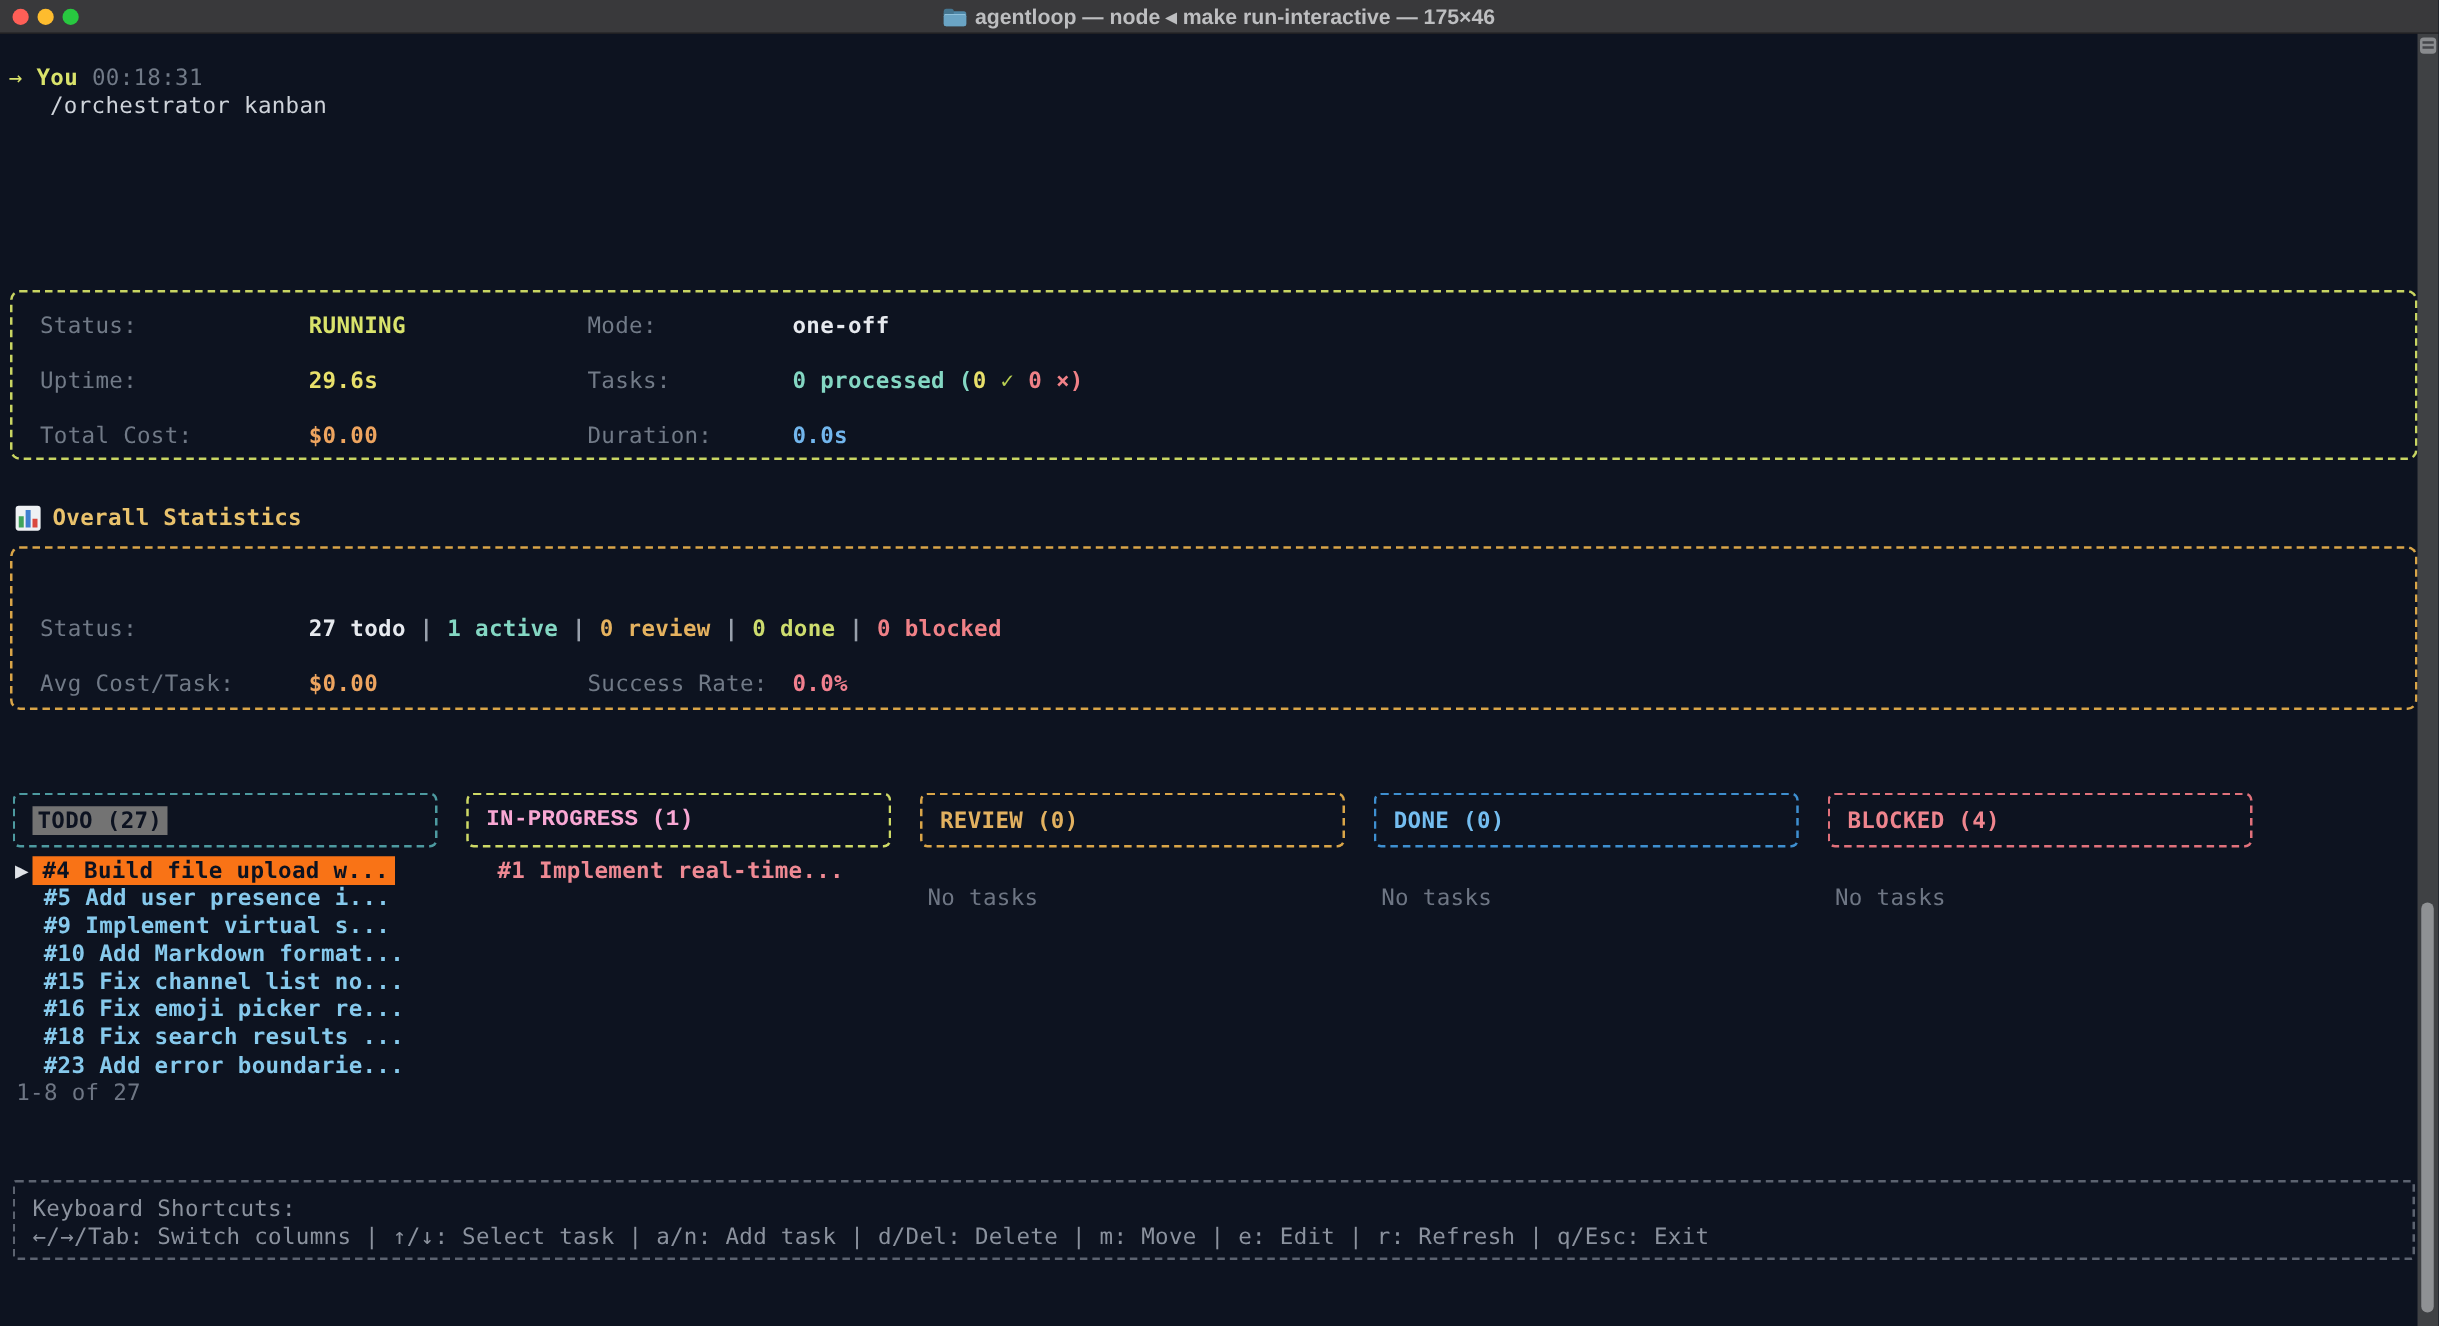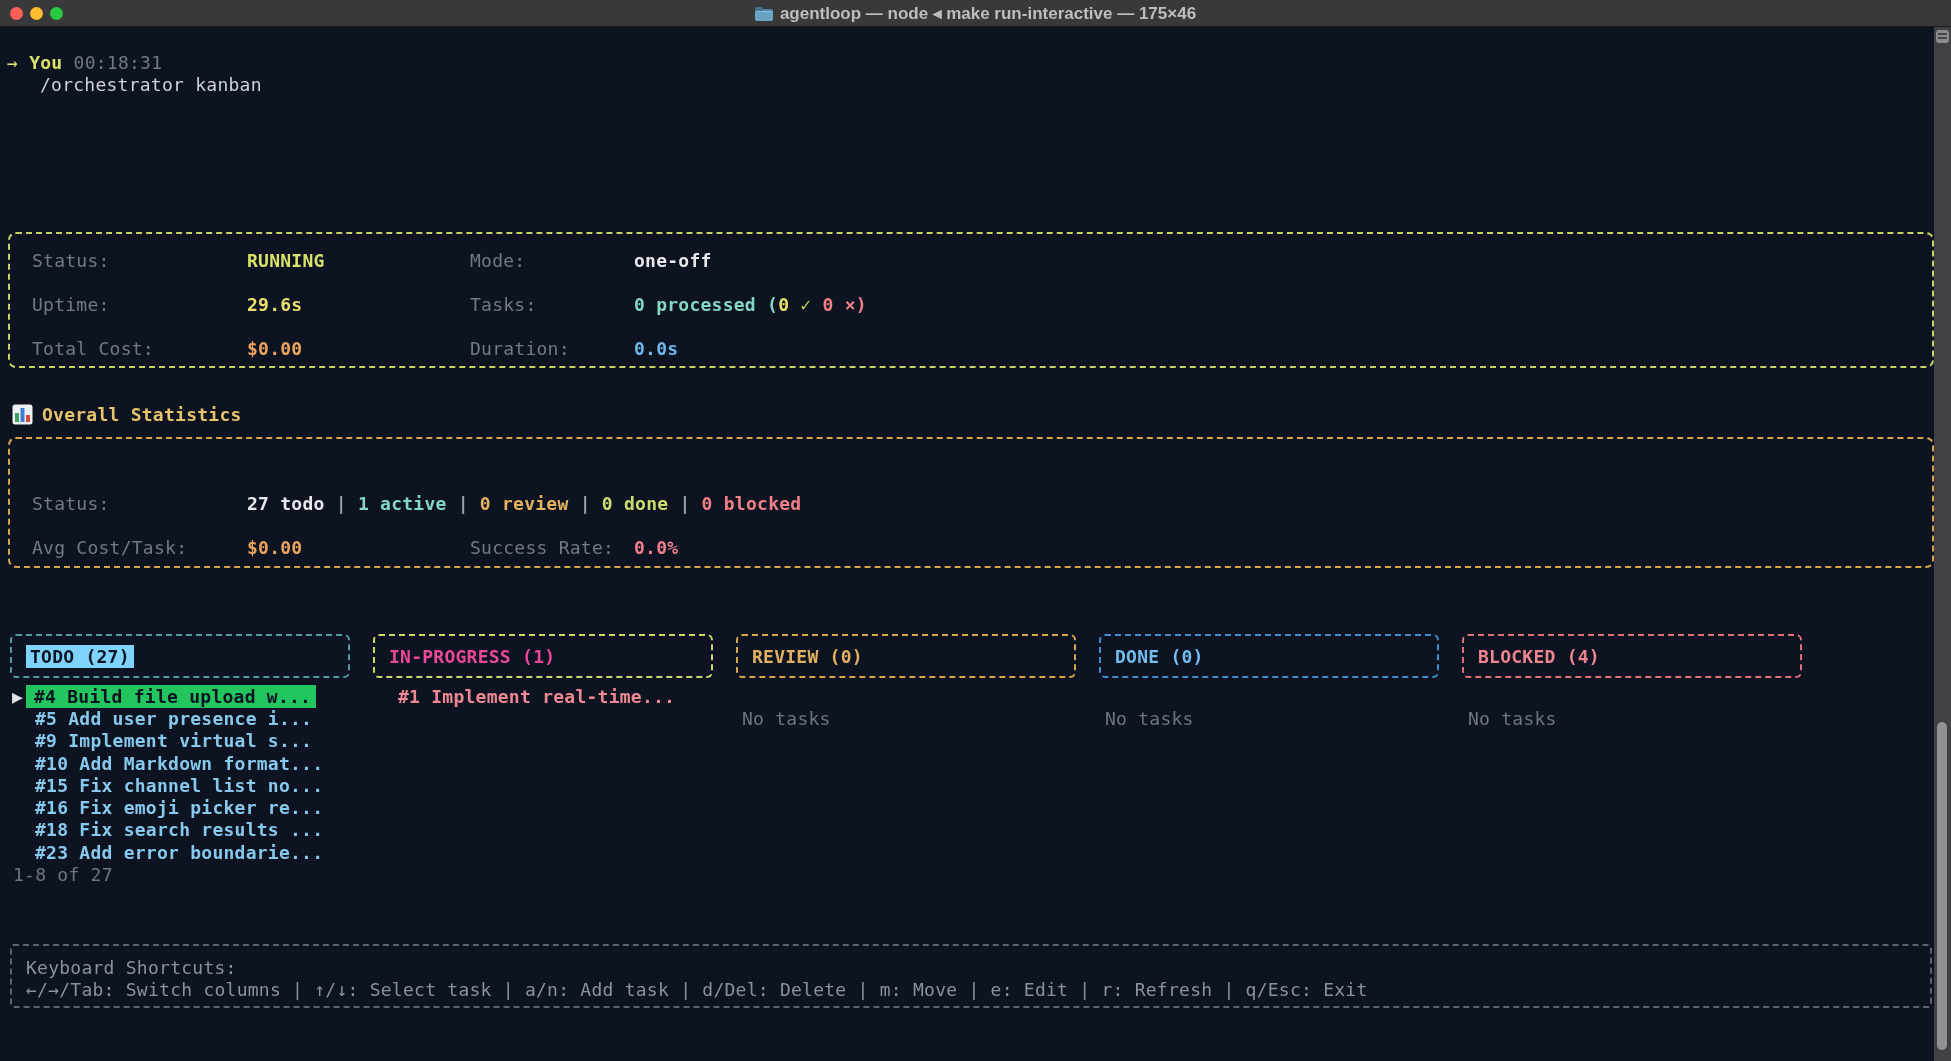--- a/index.html
+++ b/index.html
@@ -92,31 +92,31 @@
   .col-head {
     position:absolute; top:634px; width:340px; height:44px;
     border-radius:6px; border:2px dashed; display:flex; align-items:center;
   }
   .col-head .label { margin-left:14px; font-weight:bold; white-space:pre; }
   .col-todo     { left:10px;   border-color:#4d9aa0; }
   .col-progress { left:373px;  border-color:#cdd966; }
   .col-review   { left:736px;  border-color:#d9a548; }
   .col-done     { left:1099px; border-color:#3e8fd0; }
   .col-blocked  { left:1462px; border-color:#e0717b; }
-  .chip-selected { background:#7dd3fc; color:#0c1220; padding:1px 4px; }
-  .col-progress .label { color:#ec4899; }
+  .chip-selected { background:#737373; color:#0c1220; padding:1px 4px; }
+  .col-progress .label { color:#f9a8d4;font-family:Liberation Mono, monospace; }
   .col-review  .label { color:#e2b160; }
   .col-done    .label { color:#74bdf0; }
   .col-blocked .label { color:#ef858e; }
 
   .task { color:#86c9ec; font-weight:bold; }
   .task-selected-marker { color:#dfe3e8; }
   .task-selected-chip {
     position:absolute; left:26px; top:685px; width:290px; height:23px;
-    line-height:23px; background:#22c55e; color:#0c1220; font-weight:bold;
+    line-height:23px; background:#f97316; color:#0c1220; font-weight:bold;
     padding-left:8px; white-space:pre;
   }
   .task-progress { color:#ee8993; font-weight:bold; }
 
   
   .footer-box {
     position:absolute; left:10px; top:944px; width:1922px; height:64px;
     border:2px dashed #5c6370; border-radius:3px;
   }
   .footer-text { color:#8b929e; }

